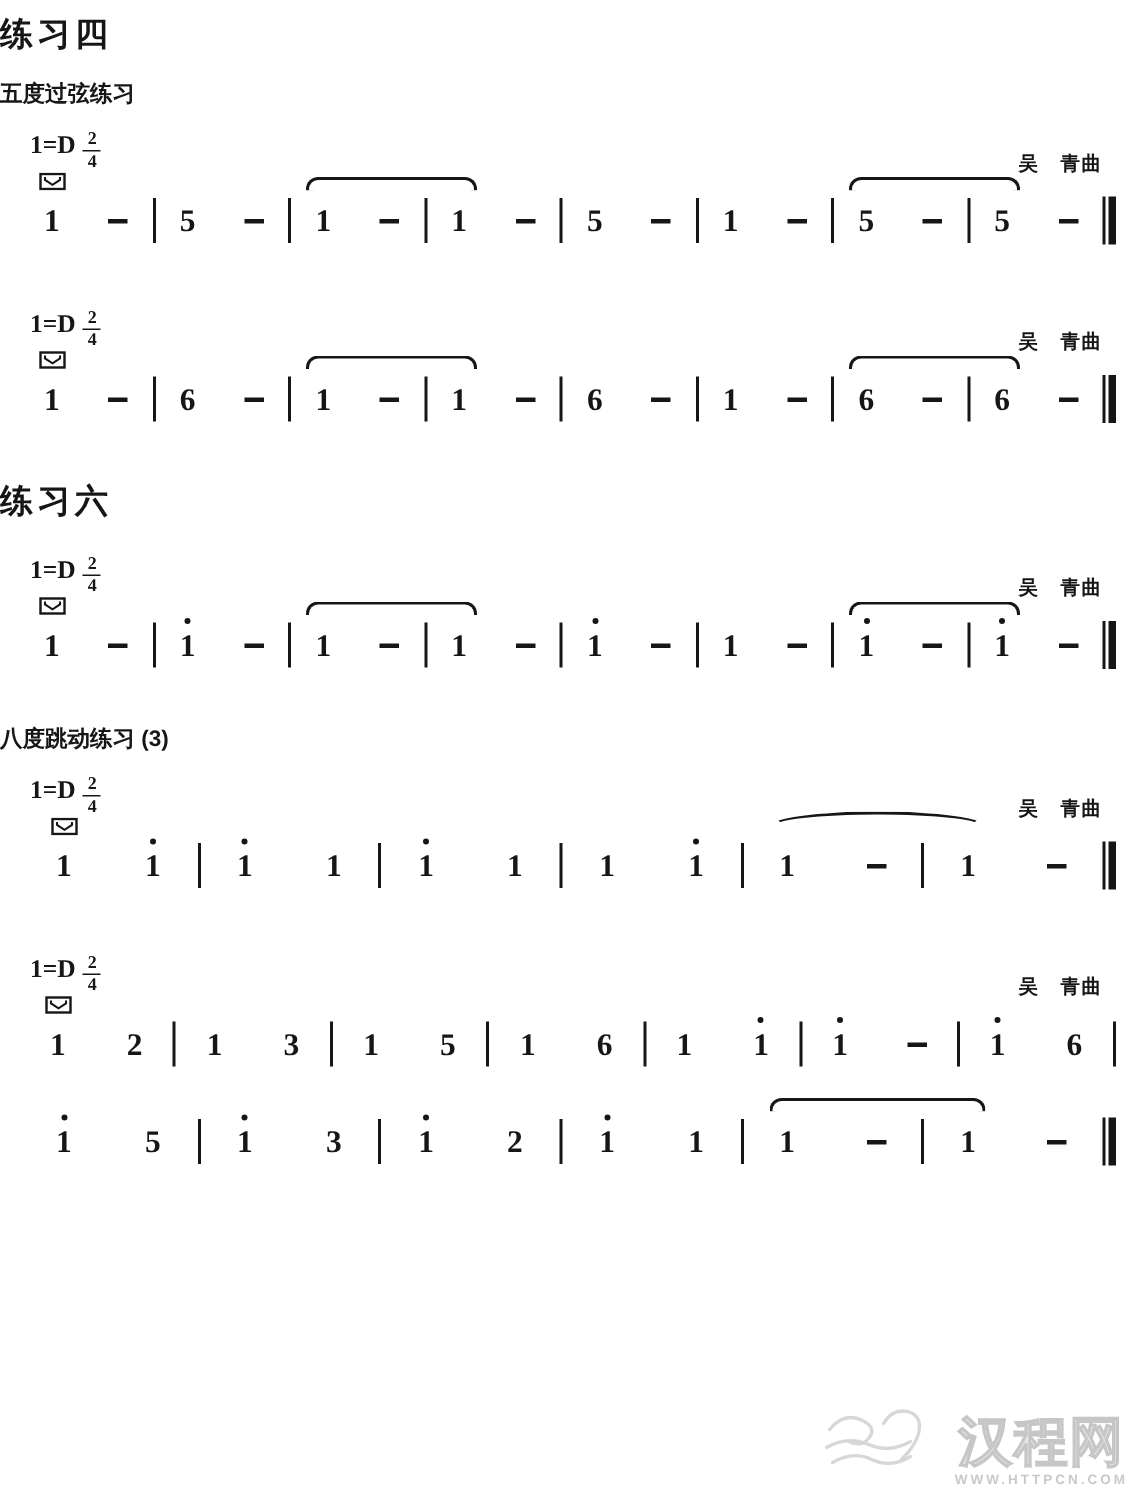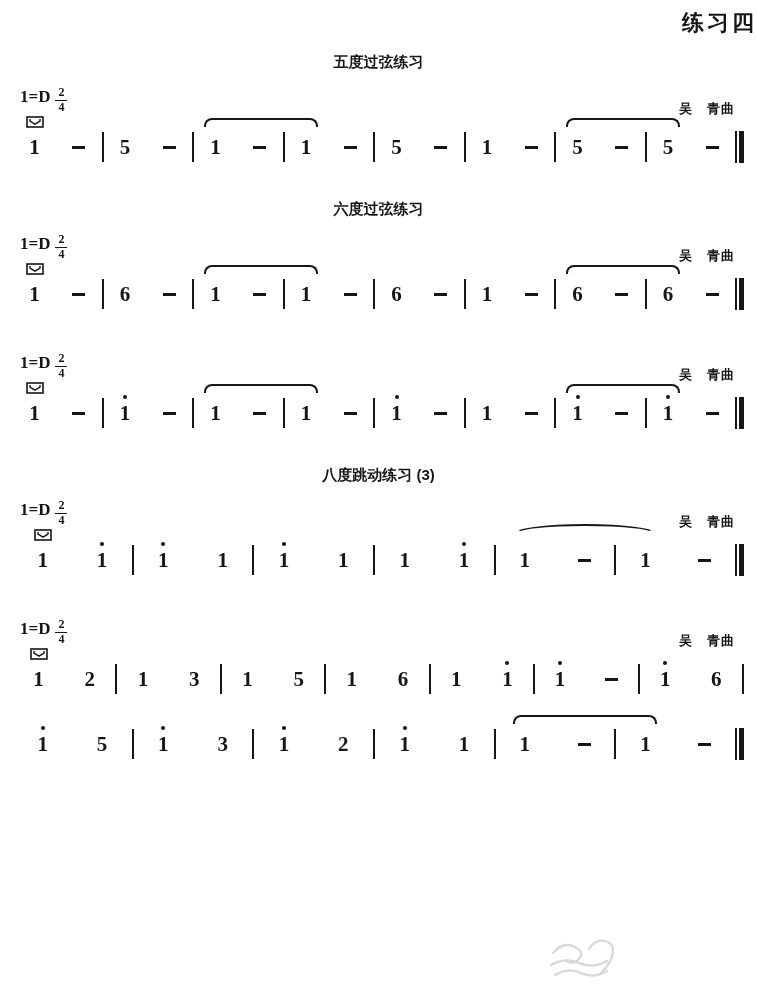--- a/index.html
+++ b/index.html
@@ -3,25 +3,25 @@
 <meta charset="utf-8">
 <style>
   html,body { margin:0; padding:0; }
   body {
     width:757px; height:999px; background:#ffffff; position:relative;
     font-family:"Liberation Sans", sans-serif; color:#161616; overflow:hidden;
   }
   .score { padding-top:8px; }
   section.exercise { margin-bottom:36px; }
   .title {
-    text-align:right; font-size:22px; font-weight:bold; letter-spacing:3px;
+    text-align:left; font-size:22px; font-weight:bold; letter-spacing:3px;
     margin:0 0 15px 0; font-family:"Liberation Sans", sans-serif;
   }
   .subtitle {
-    text-align:center; font-size:15px; font-weight:bold; margin:0 0 9px 0;
+    text-align:left; font-size:15px; font-weight:bold; margin:0 0 9px 0;
   }
   .meta-row {
     display:flex; justify-content:space-between; align-items:center;
     padding:0 20px 0 20px; height:32px;
   }
   .key {
     display:flex; align-items:center; gap:5px; font-weight:bold; font-size:17px;
     font-family:"Liberation Serif", serif;
   }
   .frac {
@@ -136,21 +136,20 @@
         <span class="bow" style="left: 25.5px;"><svg width="18" height="12" viewBox="0 0 18 12">
             <rect x="1" y="1" width="16" height="10" fill="none" stroke="#161616" stroke-width="1.6"></rect>
             <path d="M4 3 L4 5 L9 8.2 L14 5 L14 3" fill="none" stroke="#161616" stroke-width="1.4"></path>
           </svg></span>
         <span class="slur bracket" style="left: 204px; width: 114px;"></span>
         <span class="slur bracket" style="left: 566px; width: 114px;"></span>
       </div>
   </section>
 
   <section class="exercise">
-    <div class="subtitle">六度过弦练习</div>
     <div class="meta-row">
       <div class="key">
         <span>1=D</span>
         <span class="frac">
           <span class="top">2</span>
           <span class="bot">4</span>
         </span>
       </div>
       <div class="composer">吴　青曲</div>
     </div>
@@ -200,20 +199,21 @@
         <span class="bow" style="left: 25.5px;"><svg width="18" height="12" viewBox="0 0 18 12">
             <rect x="1" y="1" width="16" height="10" fill="none" stroke="#161616" stroke-width="1.6"></rect>
             <path d="M4 3 L4 5 L9 8.2 L14 5 L14 3" fill="none" stroke="#161616" stroke-width="1.4"></path>
           </svg></span>
         <span class="slur bracket" style="left: 204px; width: 114px;"></span>
         <span class="slur bracket" style="left: 566px; width: 114px;"></span>
       </div>
   </section>
 
   <section class="exercise">
+    <h2 class="title">练习六</h2>
     <div class="meta-row">
       <div class="key">
         <span>1=D</span>
         <span class="frac">
           <span class="top">2</span>
           <span class="bot">4</span>
         </span>
       </div>
       <div class="composer">吴　青曲</div>
     </div>
@@ -417,13 +417,17 @@
 
 <div class="watermark">
   <svg class="wm-logo" width="78" height="56" viewBox="0 0 78 56">
     <g fill="none" stroke="#d7d7d7" stroke-width="2.2" stroke-linecap="round">
       <path d="M4 22 q10 -12 22 -6 q10 5 4 12 q-5 6 -13 2"></path>
       <path d="M2 34 q14 -8 28 -2 q14 6 28 -2"></path>
       <path d="M6 44 q14 -8 26 -2 q13 6 26 -2"></path>
       <path d="M40 18 q6 -10 16 -8 q8 2 8 10 q0 10 -12 22"></path>
     </g>
   </svg>
+  <div class="wm-textblock">
+    <div class="wm-text">汉程网</div>
+    <div class="wm-url">WWW.HTTPCN.COM</div>
+  </div>
 </div>
 
 </body></html>

